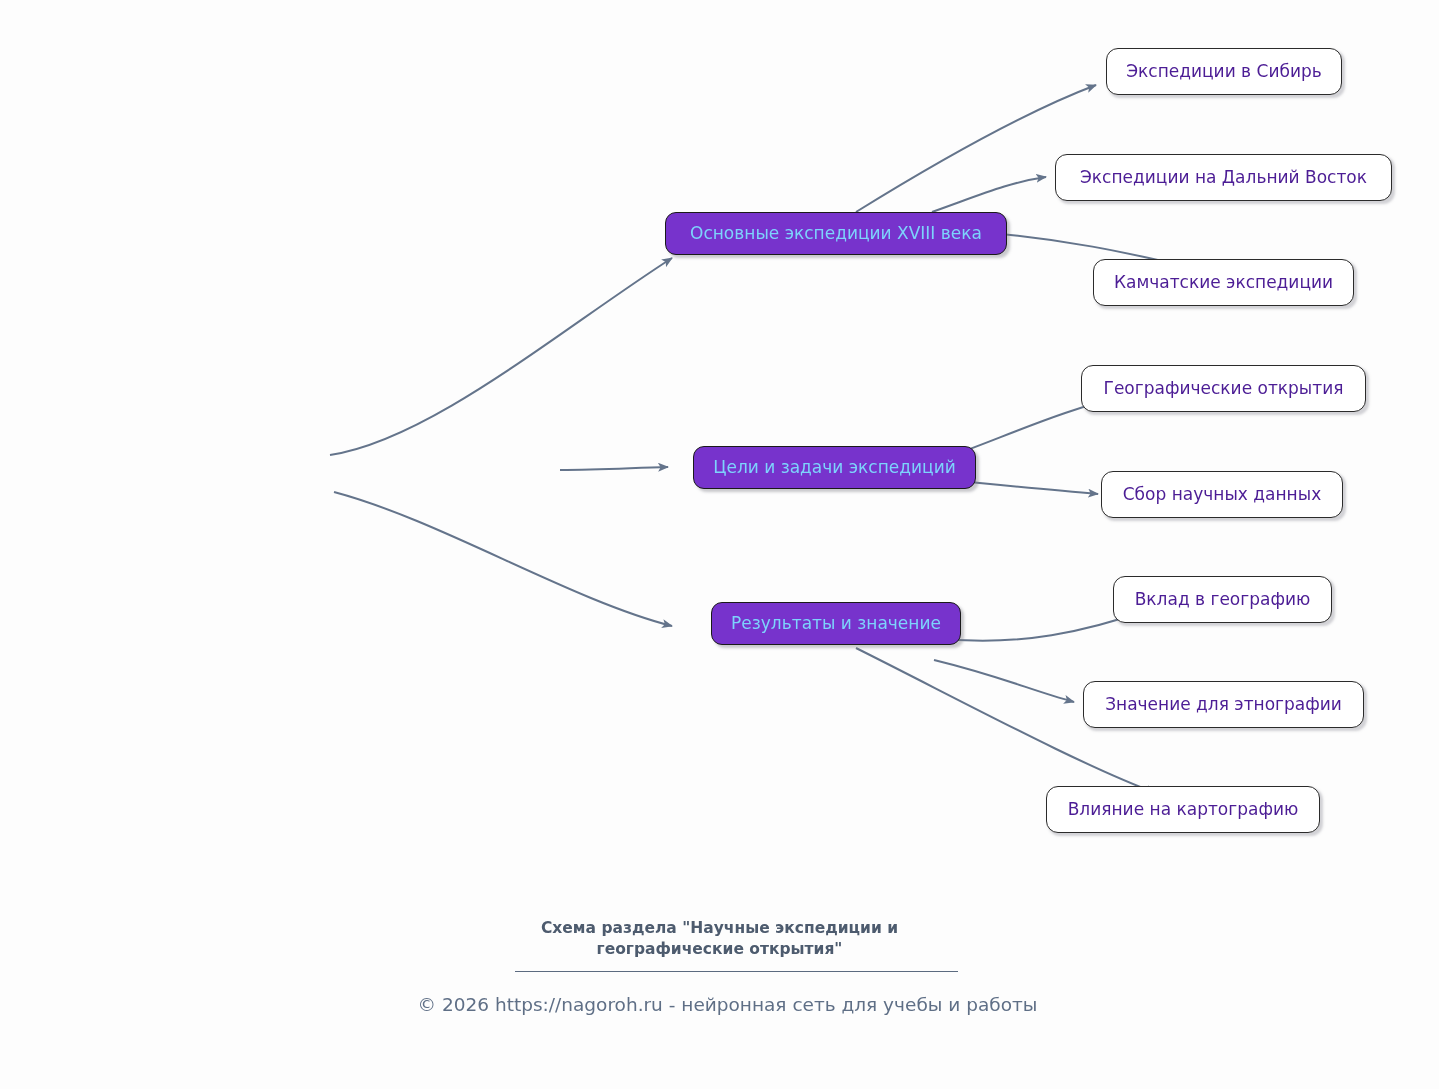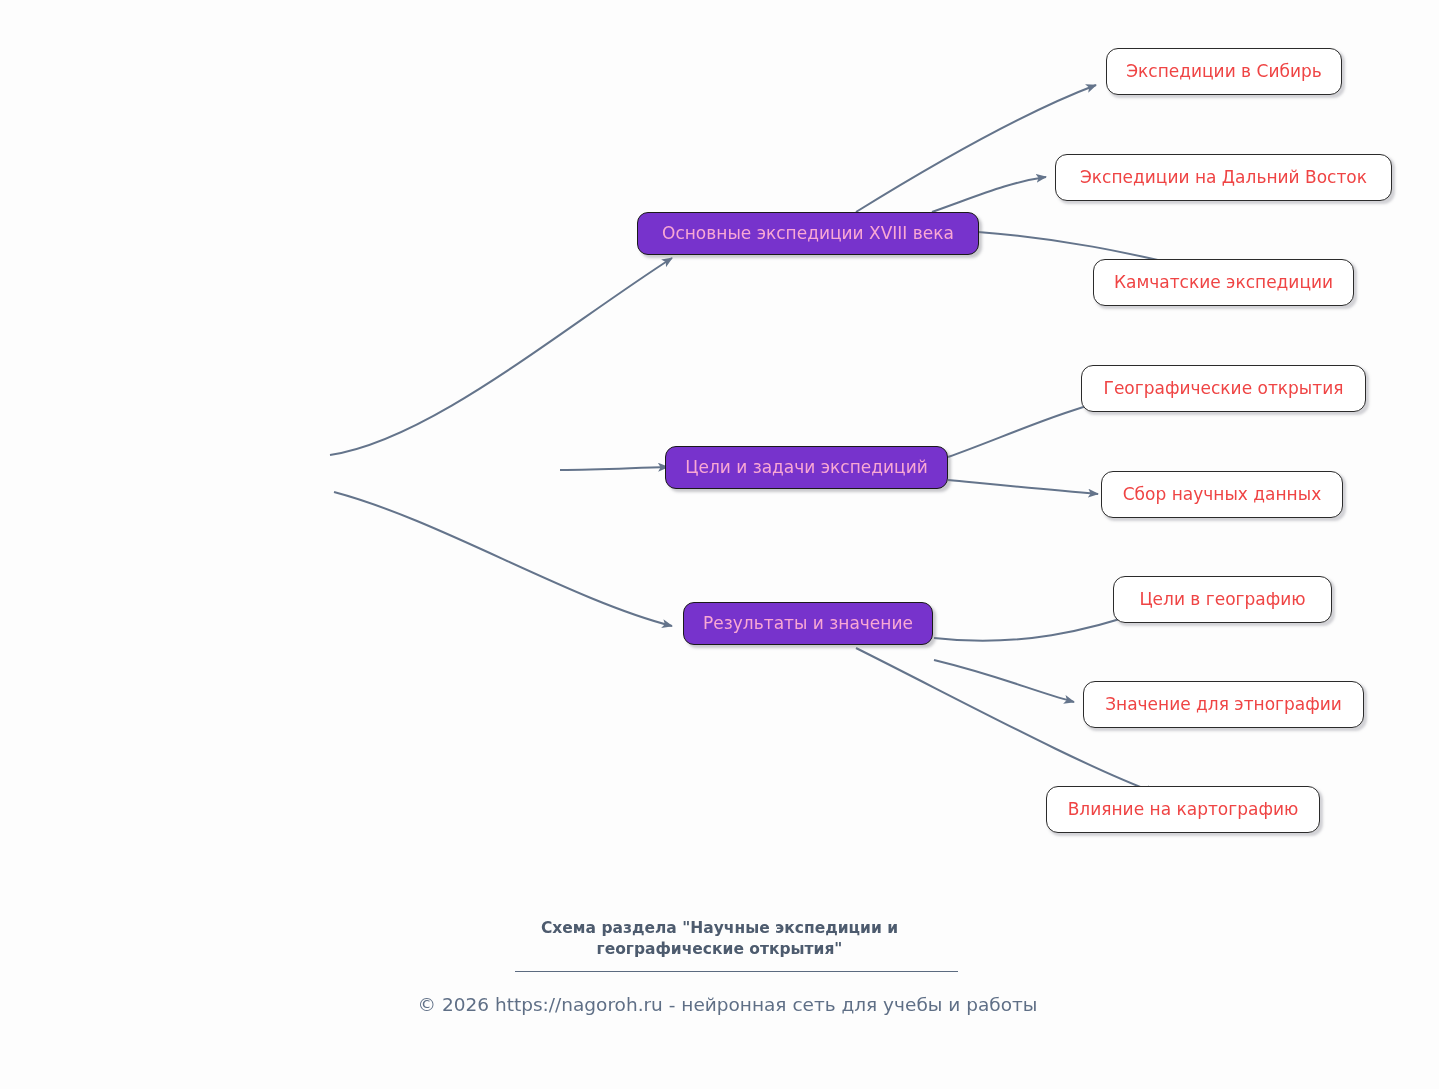--- a/index.html
+++ b/index.html
@@ -43,29 +43,30 @@
     border: 1.4px solid #1a1a1a;
     border-radius: 11px;
     color: #000000;
     font-size: 18.5px;
     box-shadow: 3px 3px 3px rgba(120,120,130,0.40);
   }
   .node-branch {
     background: #7733CC;
     border: 1.4px solid #1a1a1a;
     border-radius: 11px;
-    color: #f9a8d4;
+    color: #7dd3fc;
     font-size: 17px;
     box-shadow: 3px 3px 3px rgba(120,120,130,0.40);
+    margin-left: 28px;
   }
   .node-leaf {
     background: #ffffff;
     border: 1.5px solid #2b2b2b;
     border-radius: 12px;
-    color: #ef4444;
+    color: #4c1d95;
     font-size: 17px;
     box-shadow: 2.5px 2.5px 2.5px rgba(130,130,140,0.35);
   }
   .caption {
     position: absolute;
     left: 0;
     width: 1439px;
     text-align: center;
     font-family: "DejaVu Sans", sans-serif;
     font-weight: bold;
@@ -146,21 +147,21 @@
 
   <div class="node node-leaf" style="left:1101px; top:471px; width:242px; height:47px;">
     <span>Сбор научных данных</span>
   </div>
 
   <div class="node node-branch" style="left:683px; top:602px; width:250px; height:43px;">
     <span>Результаты и значение</span>
   </div>
 
   <div class="node node-leaf" style="left:1113px; top:576px; width:219px; height:47px;">
-    <span>Цели в географию</span>
+    <span>Вклад в географию</span>
   </div>
 
   <div class="node node-leaf" style="left:1083px; top:681px; width:281px; height:47px;">
     <span>Значение для этнографии</span>
   </div>
 
   <div class="node node-leaf" style="left:1046px; top:786px; width:274px; height:47px;">
     <span>Влияние на картографию</span>
   </div>
 

